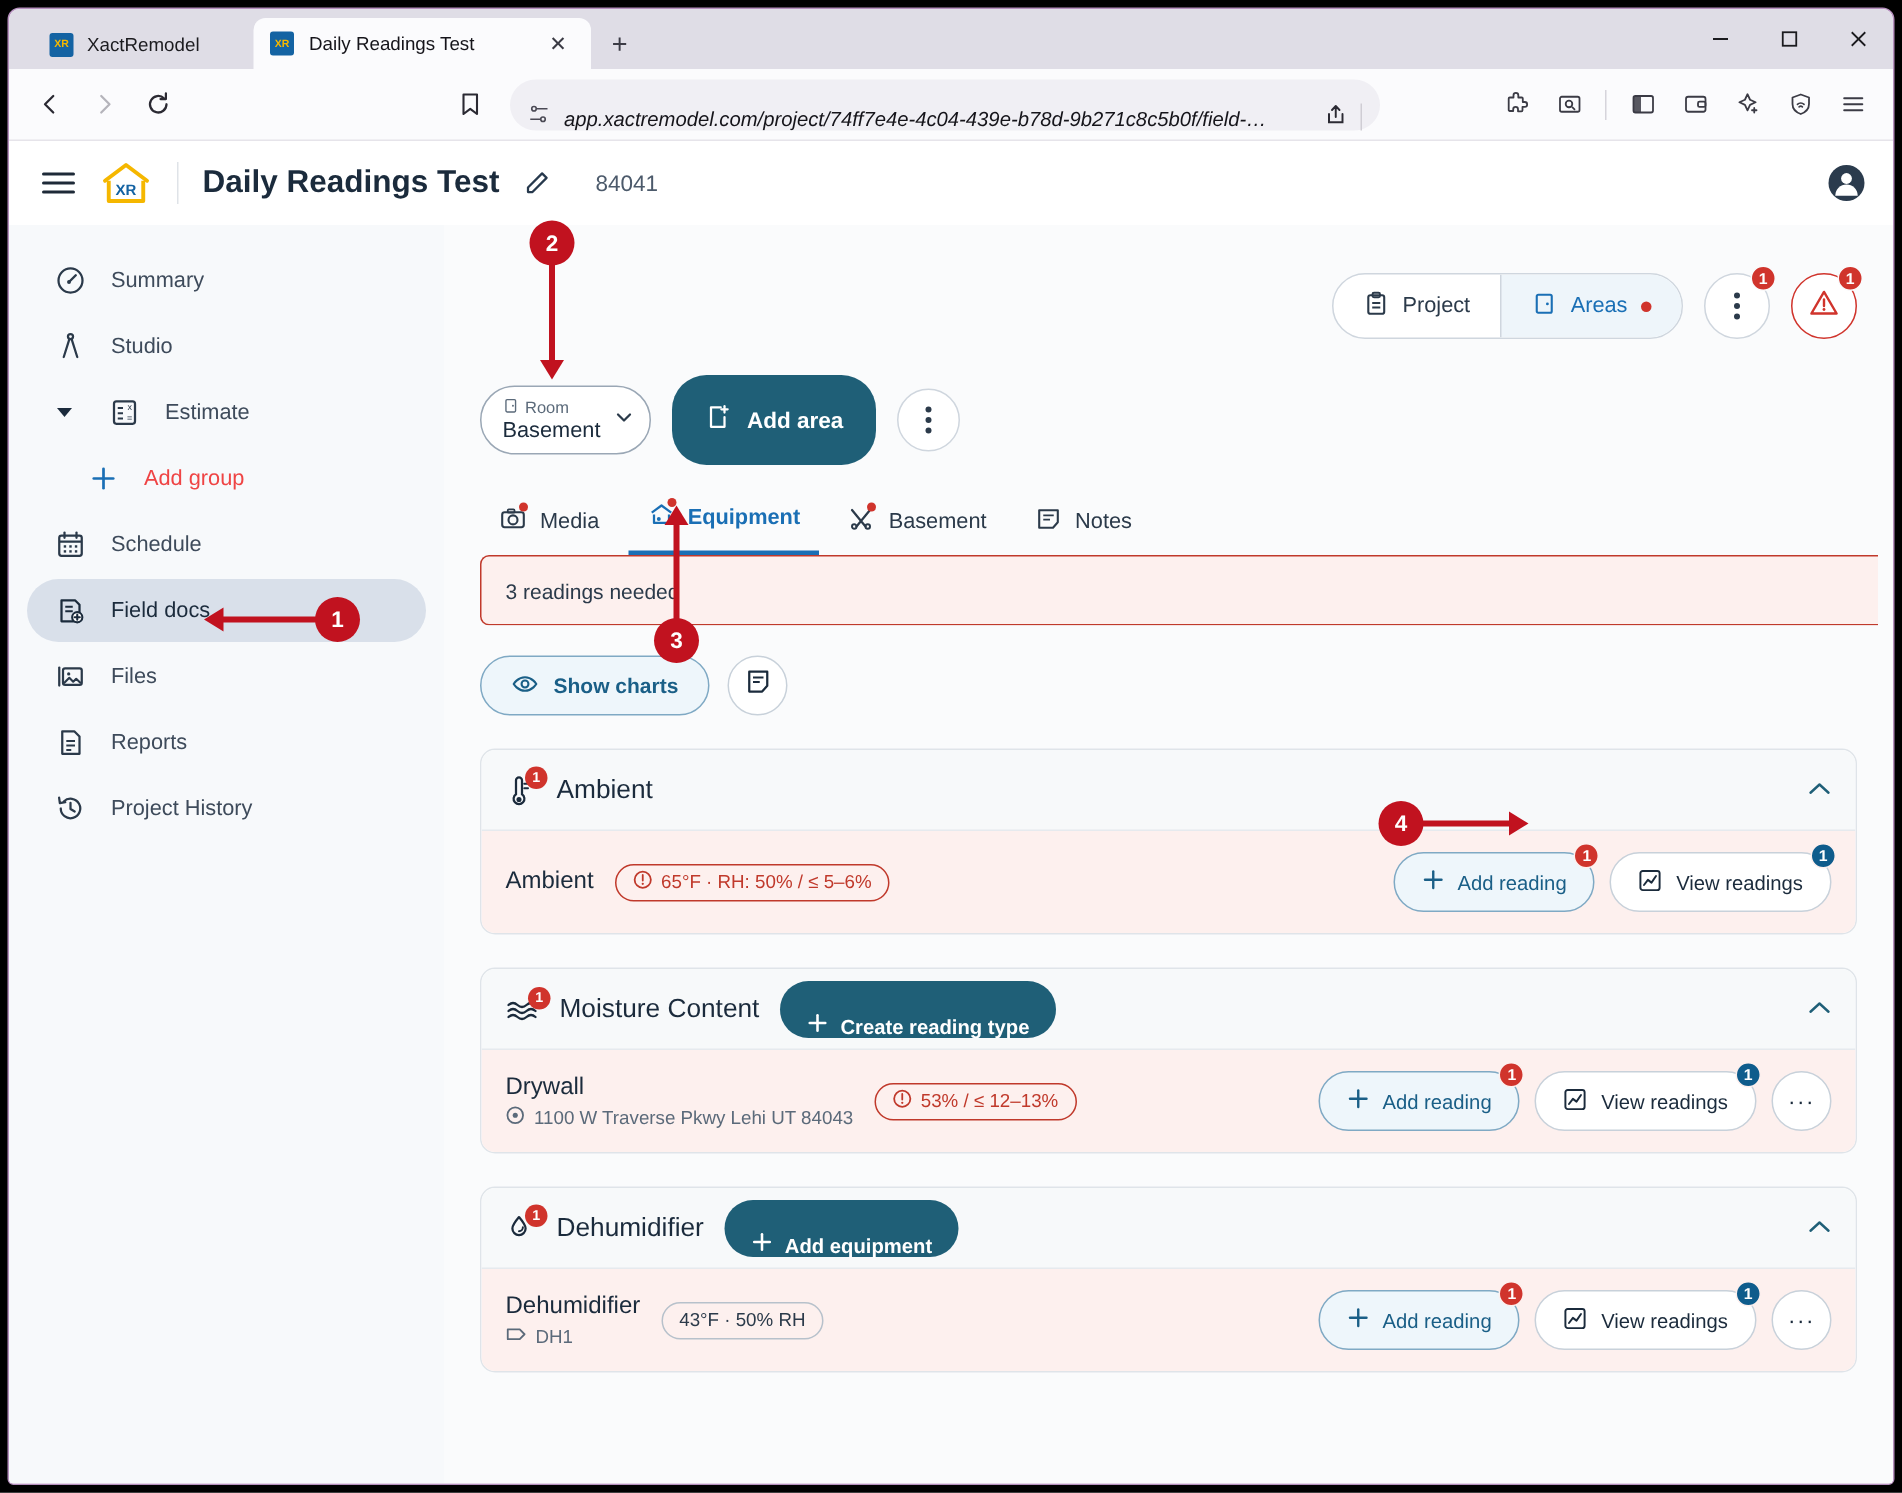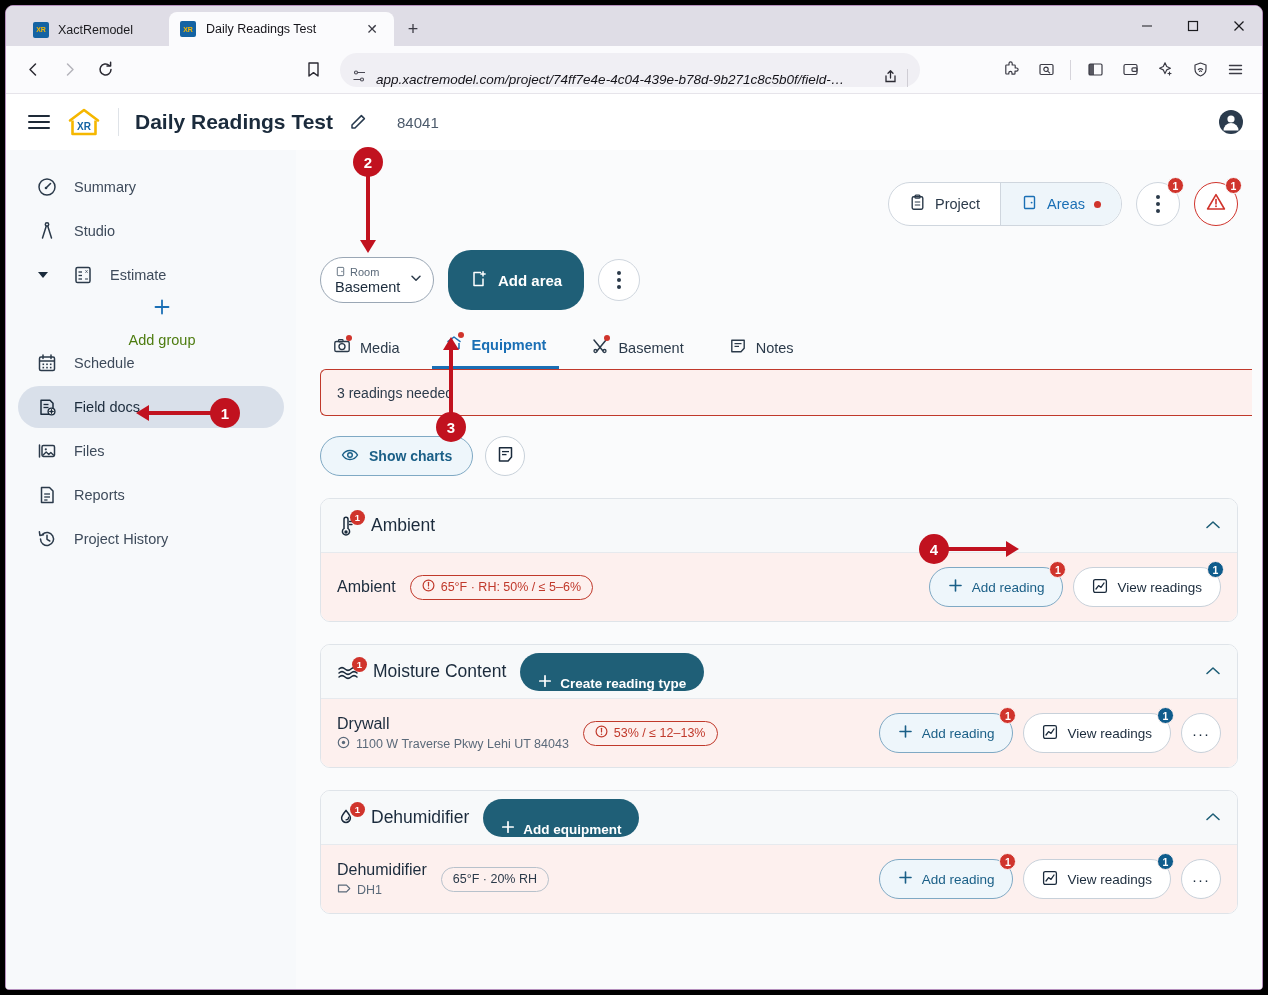--- a/index.html
+++ b/index.html
@@ -101,21 +101,21 @@
     padding-top: 16px; display: flex; flex-direction: column; gap: 2px;
   }
   .nav-item {
     display: flex; align-items: center; gap: 16px;
     height: 42px; margin: 0 12px; padding: 0 18px;
     border-radius: 21px; font-size: 14.5px; color: #3e4b5b;
   }
   .nav-item .ni-icon { width: 22px; display: flex; justify-content: center;
                        color: #2b3a4a; flex: none; }
   .nav-item.active { background: #d9e0ea; color: #1b2b3c; font-weight: 500; }
-  .nav-item.sub { margin-left: 34px; color: #4d7c0f; flex-direction: column; }
+  .nav-item.sub { margin-left: 34px; color: #ef4444; }
   .nav-item.sub .ni-icon { color: #1a6fb5; }
   .caret {
     width: 0; height: 0; border-left: 5px solid transparent;
     border-right: 5px solid transparent; border-top: 6px solid #1b2b3c;
     margin-left: 20px; margin-right: -6px; flex: none;
   }
 
   
   .main {
     flex: 1; background: #fafbfc; position: relative;
@@ -160,21 +160,21 @@
   .room-label { font-size: 11px; color: #5b6a7a; display: flex; align-items: center; gap: 4px; }
   .room-value { font-size: 14.5px; font-weight: normal; color: #1b2b3c; }
   .chev { color: #2b3a4a; margin-left: auto; }
   .btn-primary {
     height: 60px; border-radius: 23px; background: #1f5f77; color: #fff;
     display: flex; align-items: center; gap: 10px; padding: 0 22px;
     font-size: 15px; font-weight: bold; margin-left: 14px;
   }
 
   
-  .tabs-row { display: flex; align-items: flex-end; gap: 19px; padding-left: 8px; margin-top: 24px; }
+  .tabs-row { display: flex; align-items: flex-end; gap: 6px; padding-left: 8px; margin-top: 24px; }
   .tab-item {
     display: flex; align-items: center; gap: 9px; padding: 0 13px 11px 13px;
     font-size: 14.5px; color: #2b3a4a; position: relative;
   }
   .tab-item.sel { color: #1a6fb5; font-weight: bold; border-bottom: 3px solid #1a6fb5; }
   .tdot { position: absolute; width: 6px; height: 6px; border-radius: 50%;
           background: #d0342c; top: -2px; left: 26px; }
 
   
   .alert {
@@ -882,21 +882,21 @@
               <div class="row-sub">
                 <span>
                   <svg width="14" height="13" viewBox="0 0 14 13">
                       <path d="M1.5 3.2h8l3.2 3.3-3.2 3.3h-8z" fill="none" stroke="#5b6a7a" stroke-width="1.2" stroke-linejoin="round"></path>
                     </svg>
                 </span>
                 <span>DH1</span>
               </div>
             </div>
             <span class="pill-plain">
-              <span>65°F · 20% RH</span>
+              <span>43°F · 50% RH</span>
             </span>
             <div class="row-actions">
               <div class="act-btn act-add">
                 <span>
                   <svg width="15" height="15" viewBox="0 0 15 15">
                       <line x1="7.5" y1="2" x2="7.5" y2="13" stroke="#1a5f87" stroke-width="1.6" stroke-linecap="round"></line>
                       <line x1="2" y1="7.5" x2="13" y2="7.5" stroke="#1a5f87" stroke-width="1.6" stroke-linecap="round"></line>
                     </svg>
                 </span>
                 <span>Add reading</span>

